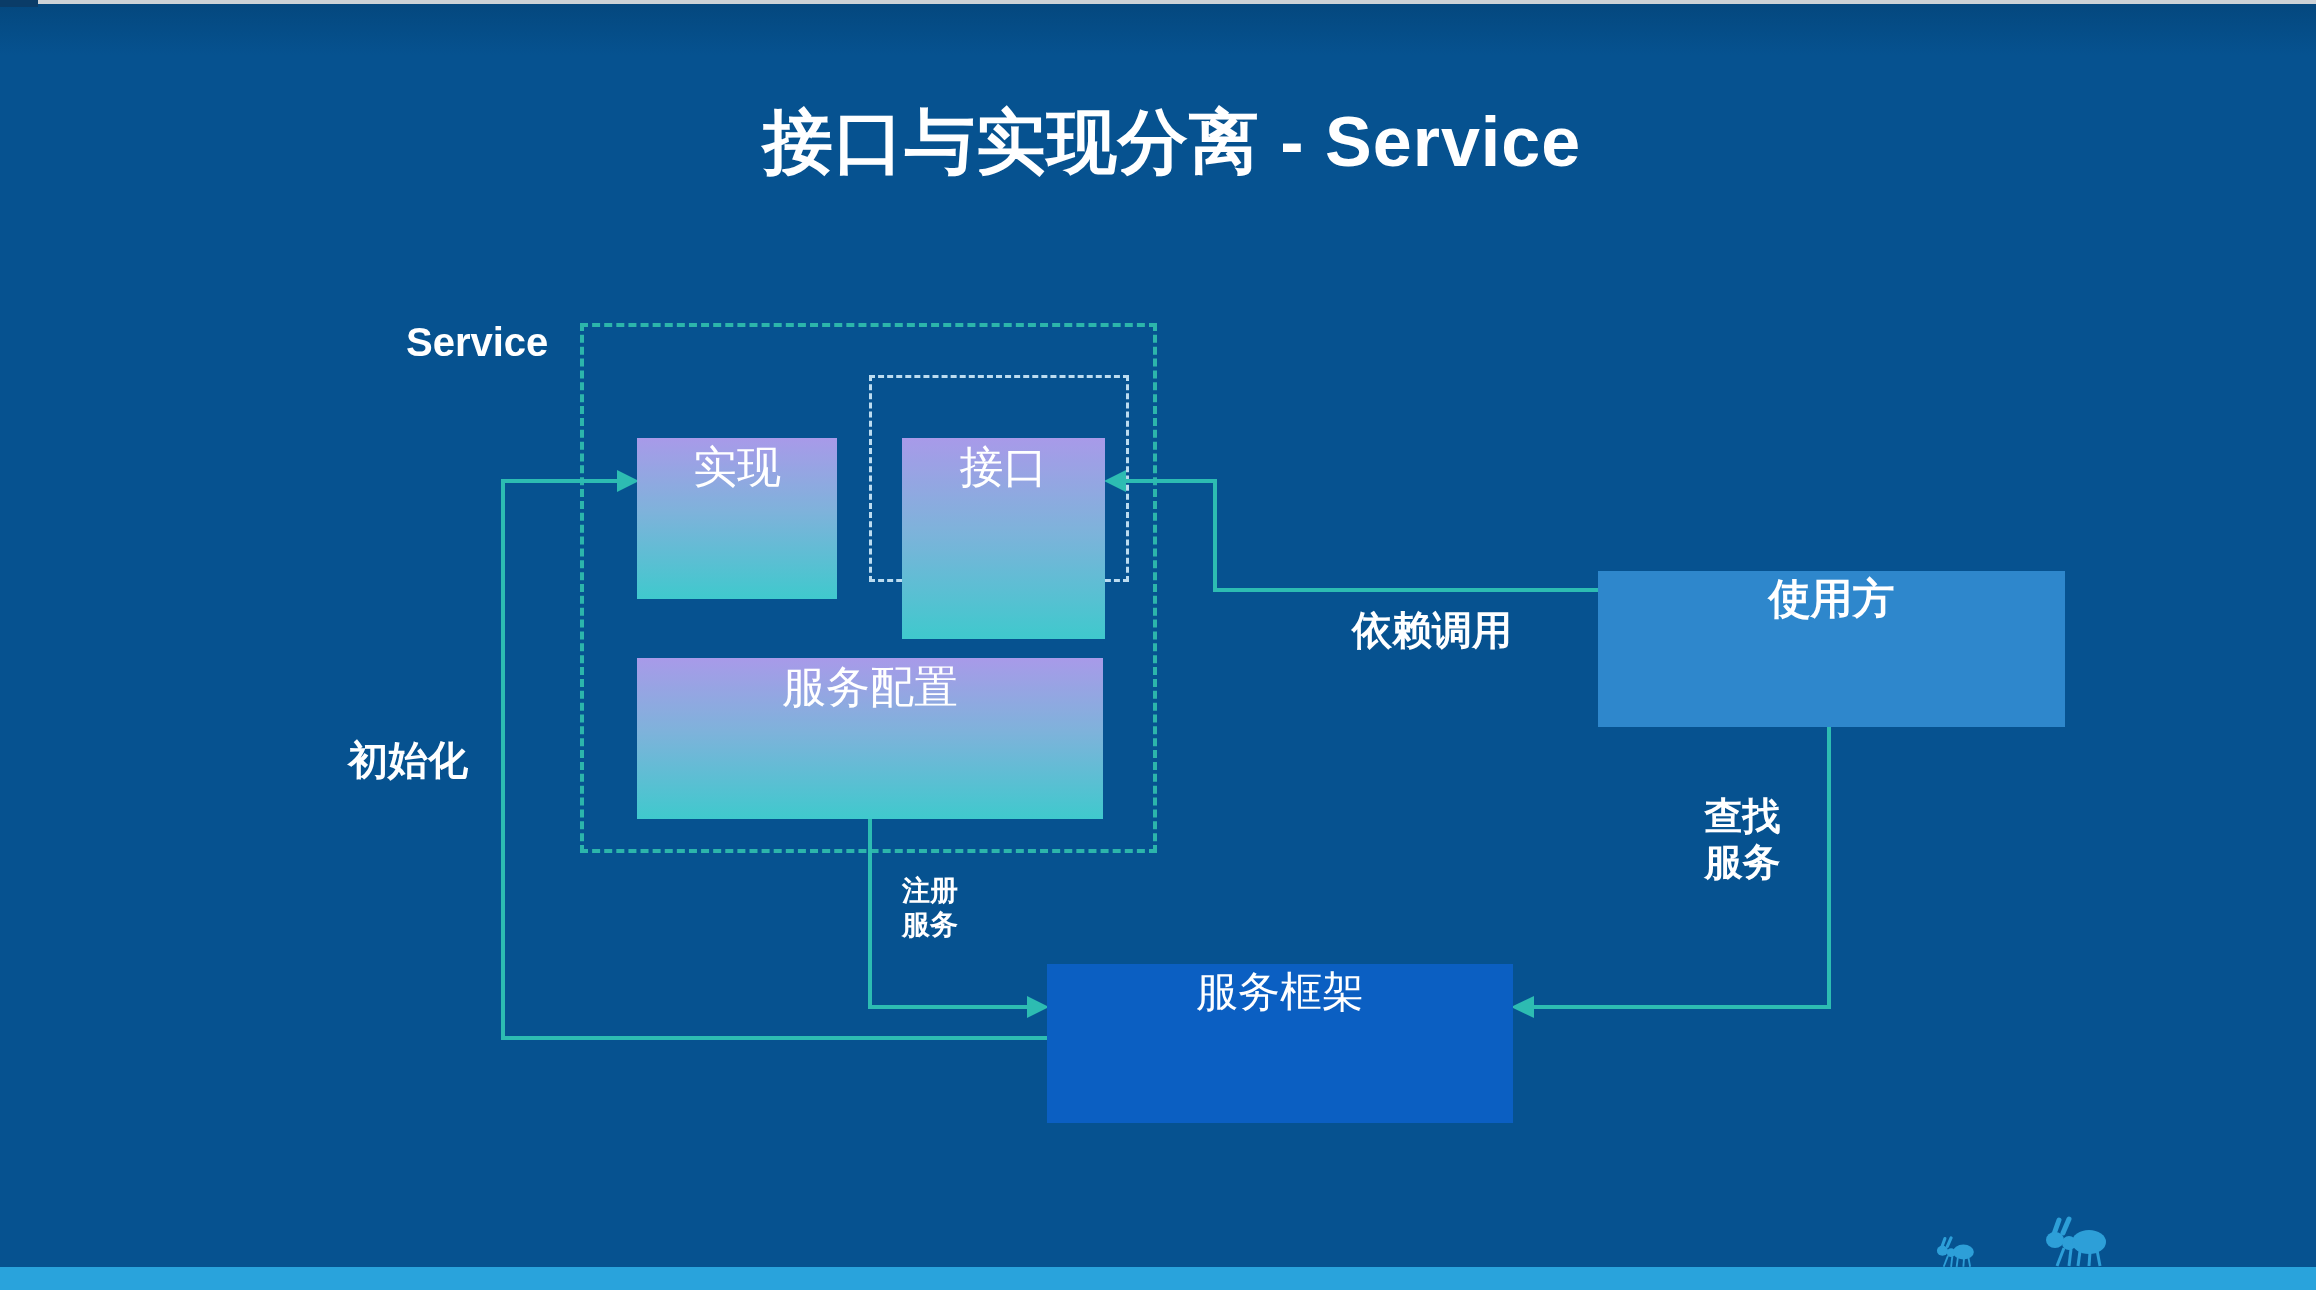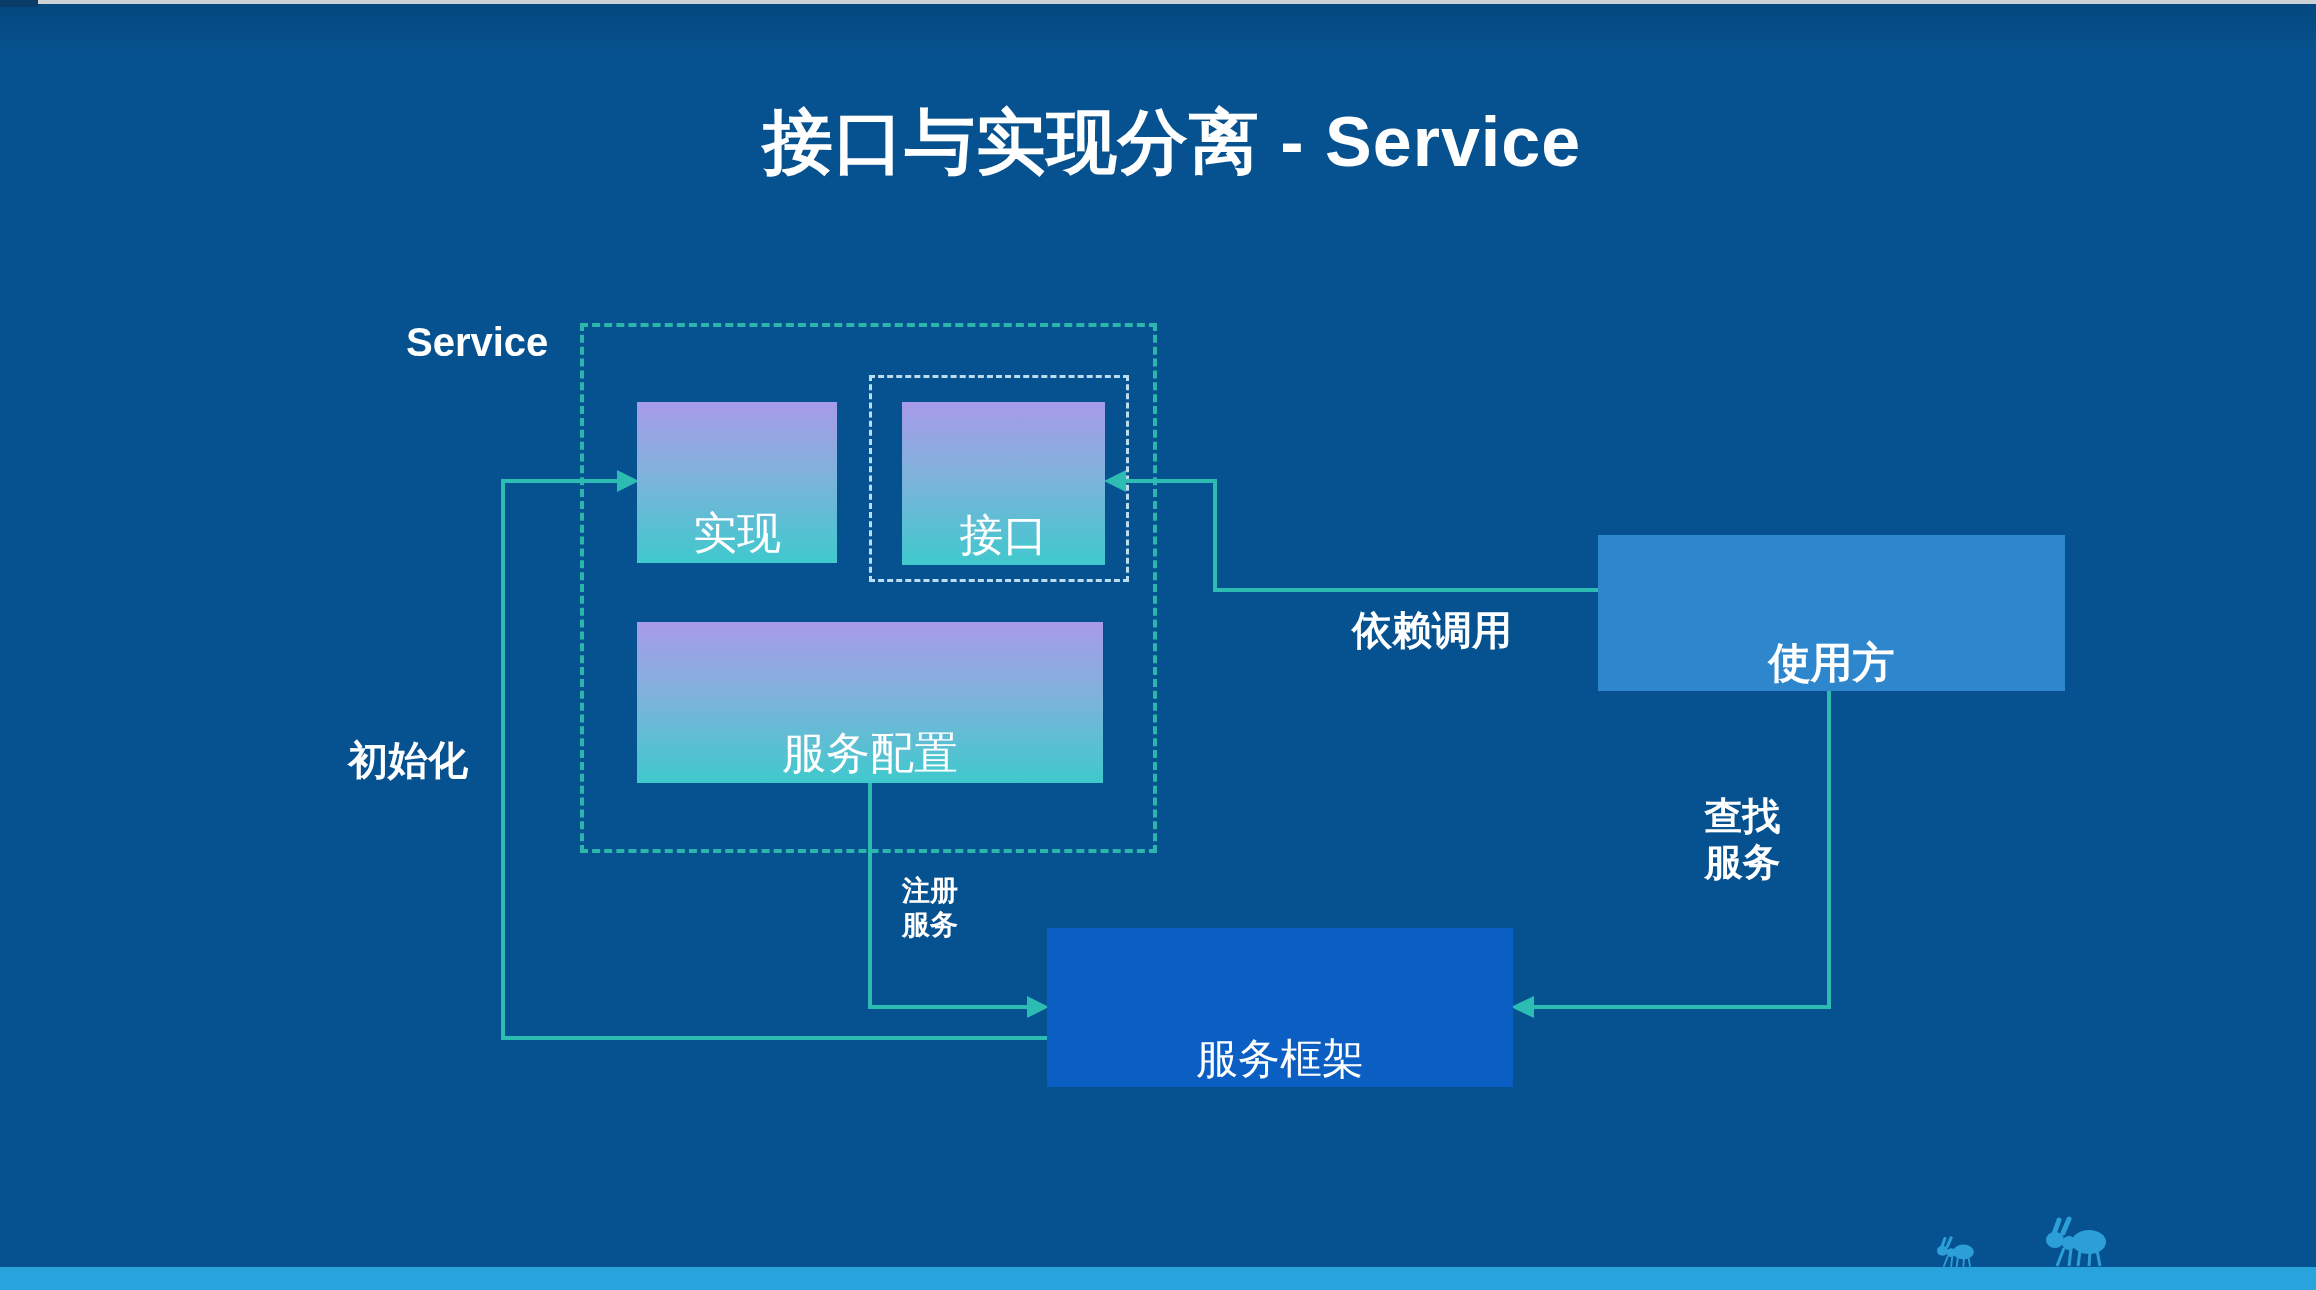--- a/index.html
+++ b/index.html
@@ -30,29 +30,29 @@
   .outer-dashed{
     position:absolute;left:580px;top:323px;width:577px;height:530px;
     border:4px dashed #2CB5AB;box-sizing:border-box;
   }
   .inner-dashed{
     position:absolute;left:869px;top:375px;width:260px;height:207px;
     border:3px dashed #BCDCF0;box-sizing:border-box;
   }
 
   .node{
-    position:absolute;display:flex;align-items:flex-end;justify-content:center;
-    box-sizing:border-box;text-align:center;
+    position:absolute;display:flex;align-items:flex-start;justify-content:center;
+    box-sizing:border-box;text-align:center;margin-top:36px;
   }
   .gradient-box{
     background:linear-gradient(180deg,#A89AE9 0%,#7FB2DB 45%,#3FC9CD 100%);
     font-size:44px;font-weight:400;
   }
   .impl{left:637px;top:402px;width:200px;height:161px;}
-  .iface{left:902px;top:402px;width:203px;height:163px;}
+  .iface{left:902px;top:402px;width:203px;height:201px;}
   .config{left:637px;top:622px;width:466px;height:161px;font-family:Liberation Mono, monospace;}
   .consumer{left:1598px;top:535px;width:467px;height:156px;background:#2E87CC;font-size:42px;font-weight:700;}
   .framework{left:1047px;top:928px;width:466px;height:159px;background:#0B5FC2;font-size:42px;font-weight:400;}
 
   .edges{position:absolute;left:0;top:0;width:2316px;height:1290px;}
 
   .edge-label{position:absolute;font-size:40px;font-weight:700;line-height:1.2;}
   .lbl-init{left:348px;top:736px;}
   .lbl-dep{left:1352px;top:606px;}
   .lbl-reg{left:848px;top:874px;width:110px;text-align:right;font-size:28px;}

